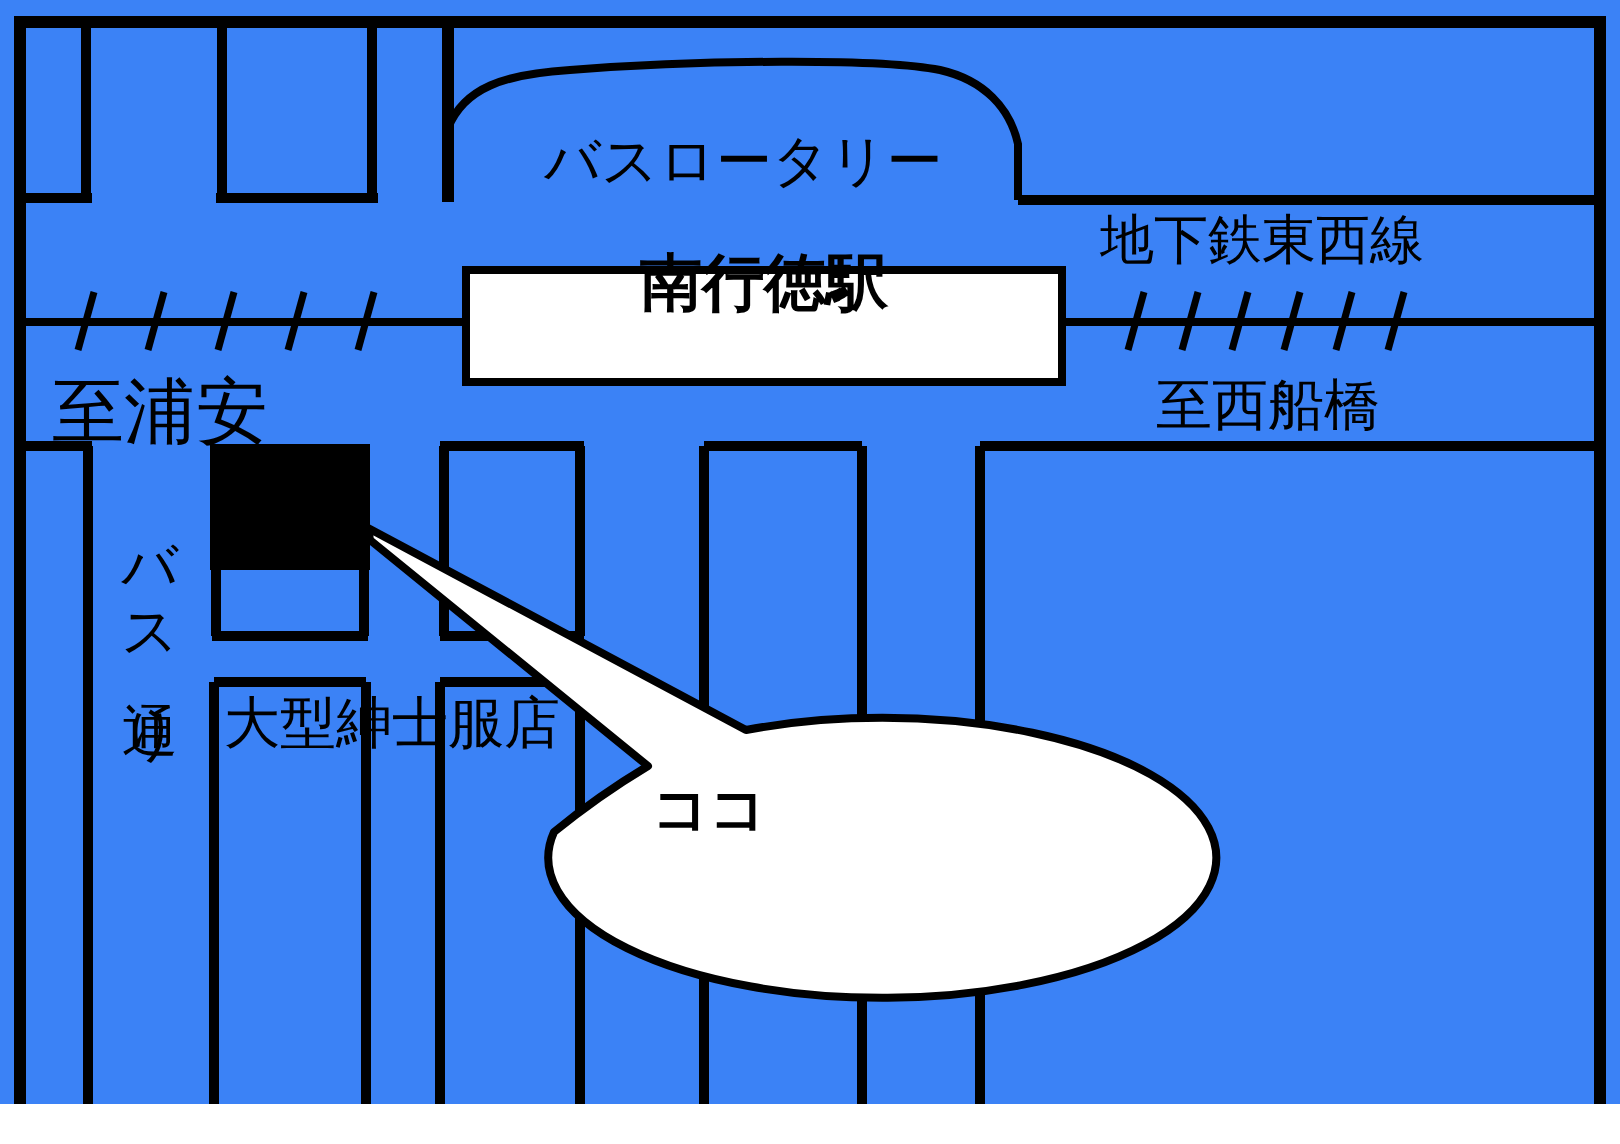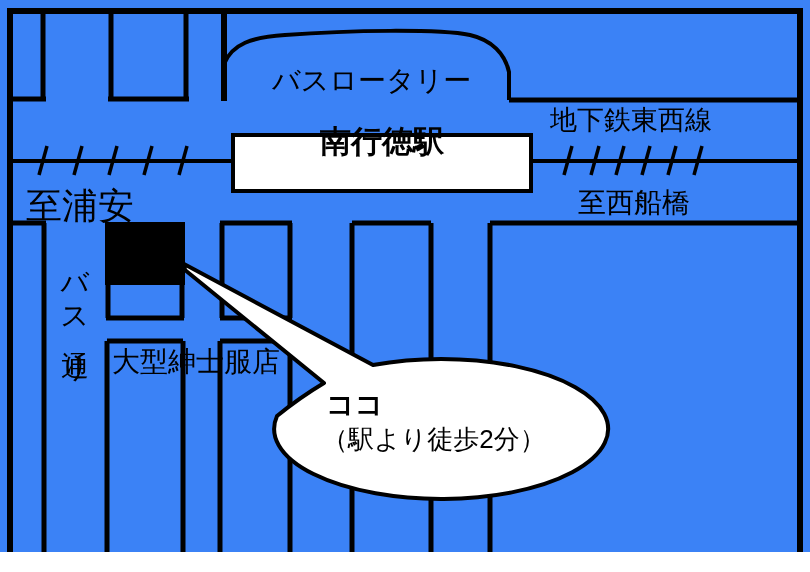--- a/index.html
+++ b/index.html
@@ -123,15 +123,14 @@
   <div class="lbl lbl-urayasu">至浦安</div>
 
   <div class="lbl lbl-nishifunabashi">至西船橋</div>
 
   <div class="lbl lbl-bus-street">バス通り</div>
 
   <div class="lbl lbl-store">大型紳士服店</div>
 
   <div class="lbl lbl-callout-title">ココ</div>
 
-  <div class="lbl lbl-callout-note">（駅より徒歩2分）</div>
 
 </div>
 
 </body></html>

